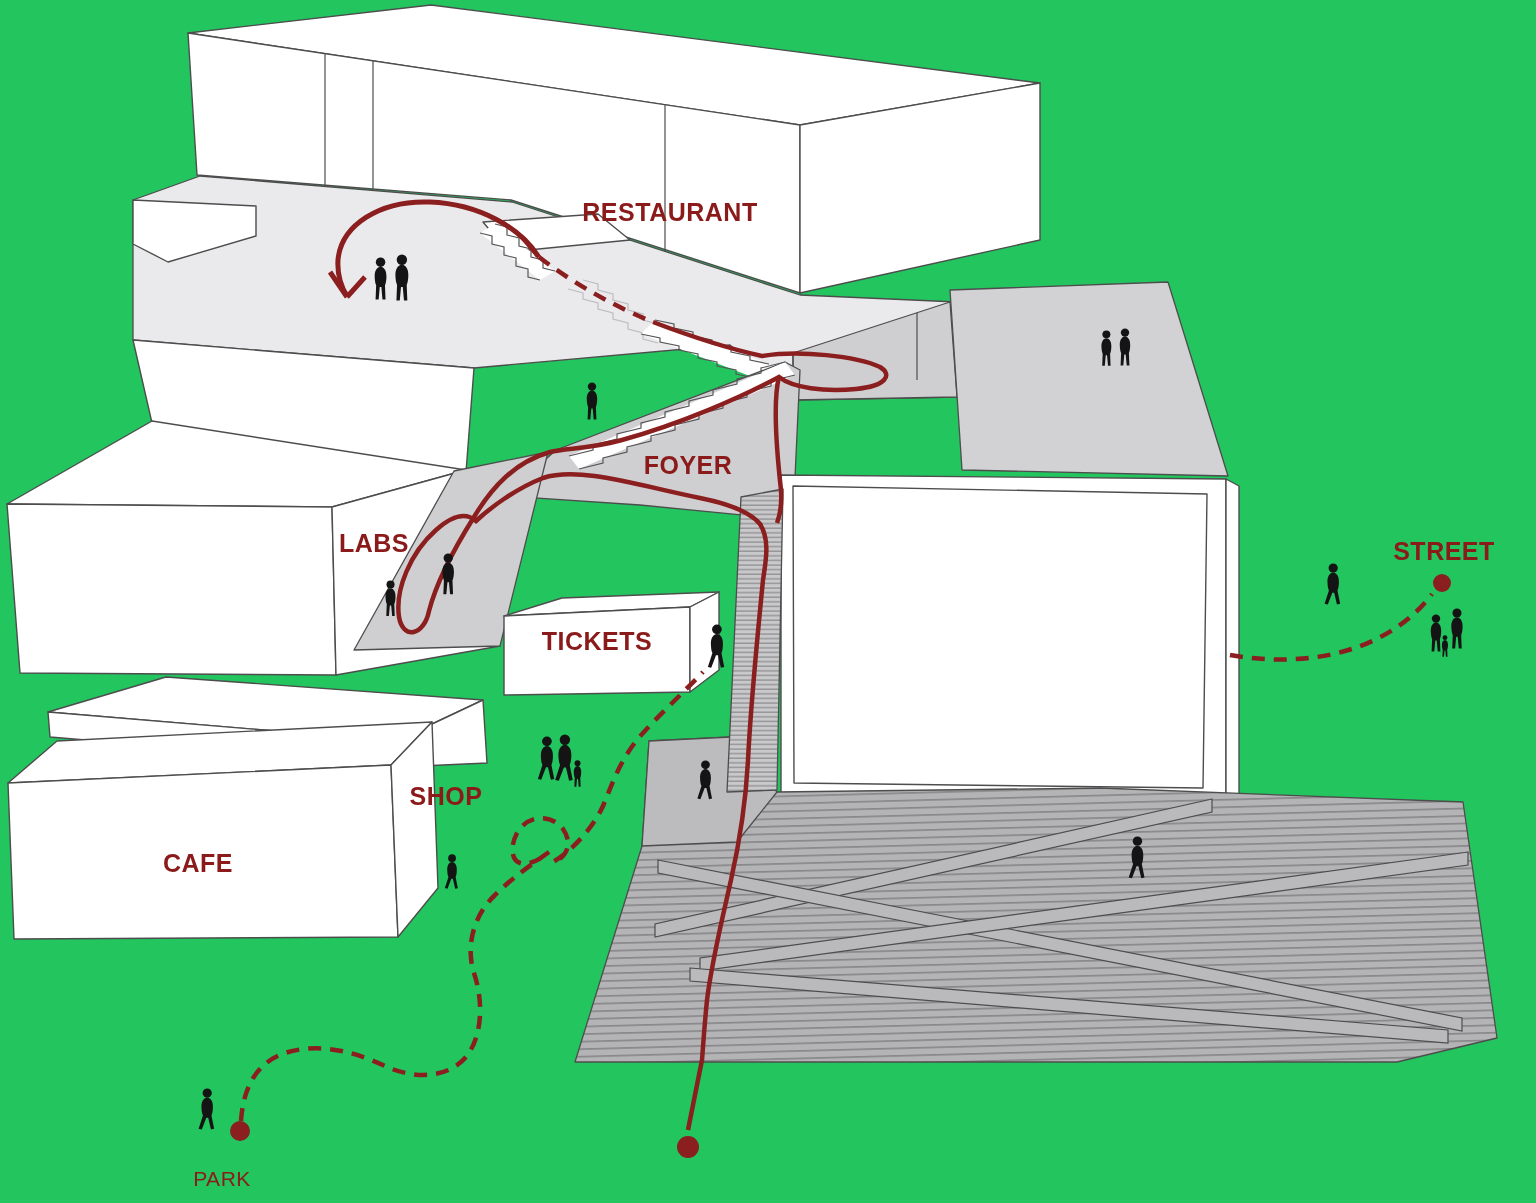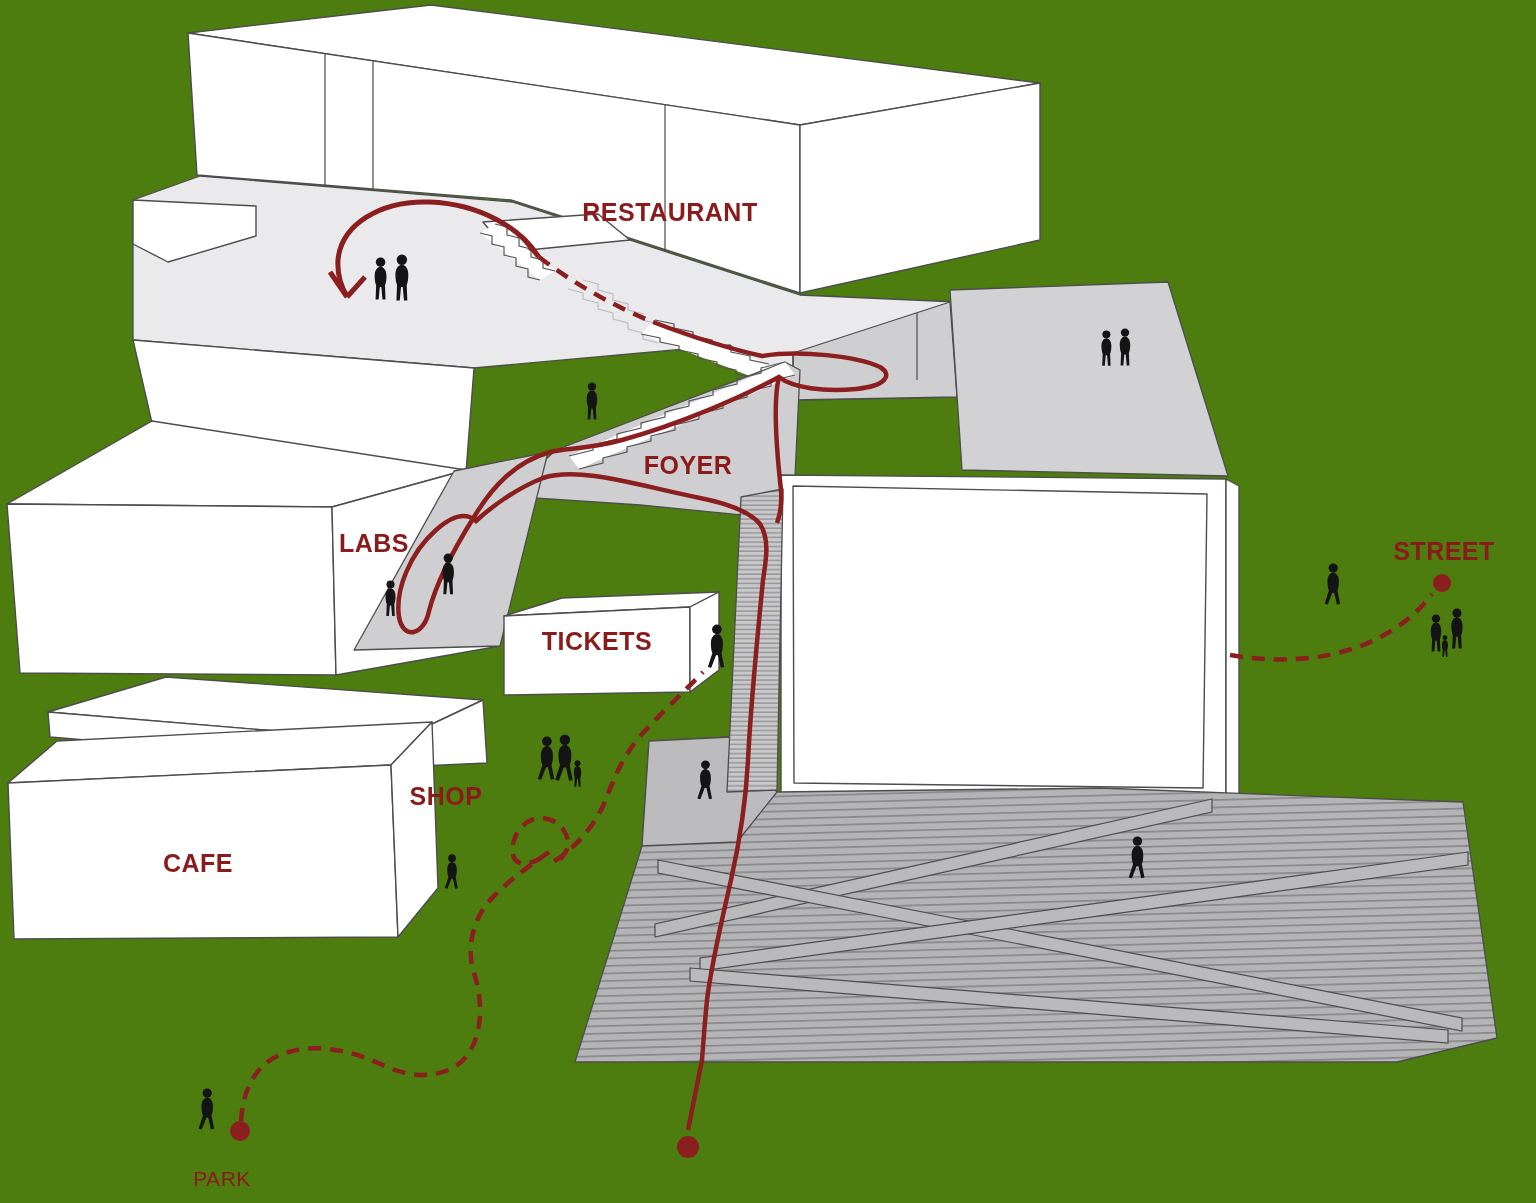--- a/index.html
+++ b/index.html
@@ -1,16 +1,16 @@
 <!DOCTYPE html>
 <html><head>
 <meta charset="utf-8">
 <style>
   html,body{margin:0;padding:0;background:#ffffff;}
-  .stage{width:1536px;height:1203px;position:relative;background:#4d7c0f;overflow:hidden;}
+  .stage{width:1536px;height:1203px;position:relative;background:#22c55e;overflow:hidden;}
   svg{display:block;font-family:"Liberation Sans","DejaVu Sans",sans-serif;}
   .face{fill:#ffffff;stroke:#4d4d4d;stroke-width:1.4;stroke-linejoin:round;}
   .edge{fill:none;stroke:#4d4d4d;stroke-width:1.2;}
   .gray{stroke:#4d4d4d;stroke-width:1.3;stroke-linejoin:round;}
   .zig{fill:none;stroke:#555557;stroke-width:1.2;stroke-linejoin:miter;}
   .zig-ghost{fill:none;stroke:#bdbdbf;stroke-width:1.2;}
   .routes path{fill:none;stroke-width:4.5;stroke-linecap:butt;}
   .routes .wide{stroke-width:5;}
   .routes .dashed{stroke-dasharray:13 9;}
   .lbl{font-weight:700;font-size:25px;letter-spacing:.5px;text-anchor:middle;}

